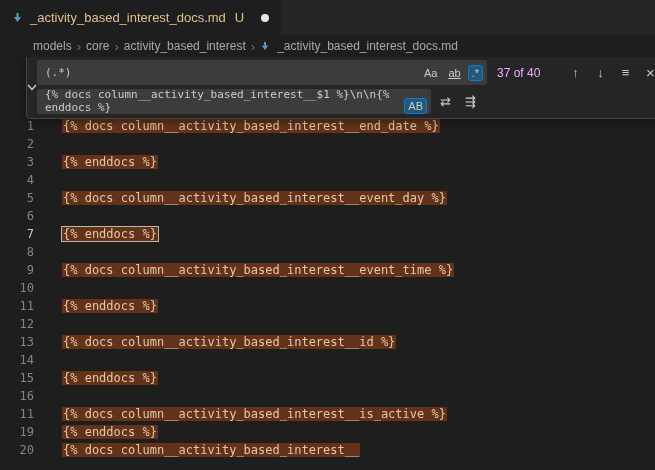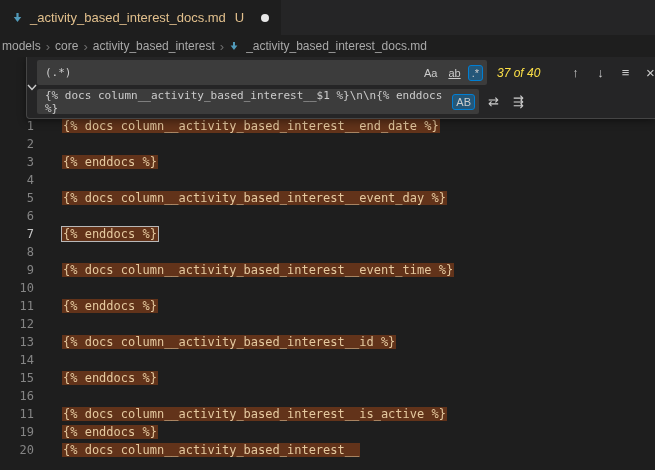--- a/index.html
+++ b/index.html
@@ -14,21 +14,21 @@
   .tab {
     background:#1e1e1e; display:flex; align-items:center; gap:7px;
     padding:0 12px; font-size:13px; color:#e2c08d; min-width:280px;
   }
   .tab .file-icon { display:flex; align-items:center; }
   .tab .gitstatus { margin-left:2px; }
   .mod-dot { width:8px; height:8px; border-radius:50%; background:#e8e8e8; margin-left:10px; }
   
   .breadcrumb {
     height:22px; background:#1e1e1e; display:flex; align-items:center;
-    padding-left:2px; font-size:12px; color:#a9a9a9; gap:5px; white-space:nowrap;
+    padding-left:33px; font-size:12px; color:#a9a9a9; gap:5px; white-space:nowrap;
   }
   .breadcrumb .sep { color:#6e6e6e; font-size:13px; }
   .breadcrumb .file-icon { display:flex; align-items:center; margin-right:2px; }
   .crumb { cursor:pointer; }
   
   .editor { position:absolute; top:57px; left:0; right:0; bottom:0; overflow:hidden; }
   .lines { padding-top:60px; font-family:"DejaVu Sans Mono", monospace; font-size:12px; }
   .line { display:flex; height:18px; line-height:18px; }
   .ln { width:34px; flex:none; text-align:right; color:#858585; font-size:12px; }
   .ln.cur { color:#c6c6c6; }
@@ -44,29 +44,29 @@
   }
   .toggle-col { width:16px; display:flex; align-items:center; justify-content:center; cursor:pointer; }
   .rows { flex:1; display:flex; flex-direction:column; gap:4px; }
   .frow { display:flex; align-items:center; height:25px; gap:4px; }
   .input {
     background:#3c3c3c; height:25px; display:flex; align-items:center;
     padding:0 4px 0 8px; font-family:"DejaVu Sans Mono", monospace;
     font-size:11px; color:#cccccc; border-radius:2px; cursor:text;
   }
   .find-input { width:450px; }
-  .replace-input { width:442px; }
+  .replace-input { width:394px;align-items:flex-end; }
   .opts { margin-left:auto; display:flex; gap:3px; }
   .opt {
     padding:1px 3px; border-radius:3px; font-size:11px; color:#cccccc;
     font-family:Liberation Sans, sans-serif; border:1px solid transparent; cursor:pointer;
   }
   .opt.ww { text-decoration:underline; }
   .opt.active { background:rgba(0,127,212,.4); border-color:#007fd4; }
-  .count { font-size:12px; color:#fde047; margin:16px 6px; min-width:58px;font-style:italic; }
+  .count { font-size:12px; color:#f0abfc; margin:16px 6px; min-width:58px; }
   .iconbtn {
     width:21px; height:21px; display:flex; align-items:center; justify-content:center;
     color:#cccccc; font-size:13px; border-radius:4px; cursor:pointer; flex:none;
   }
   .iconbtn.close { margin-left:auto; margin-right:6px; font-size:15px; }
   svg { display:block; }
 </style>
 </head>
 <body>
 

